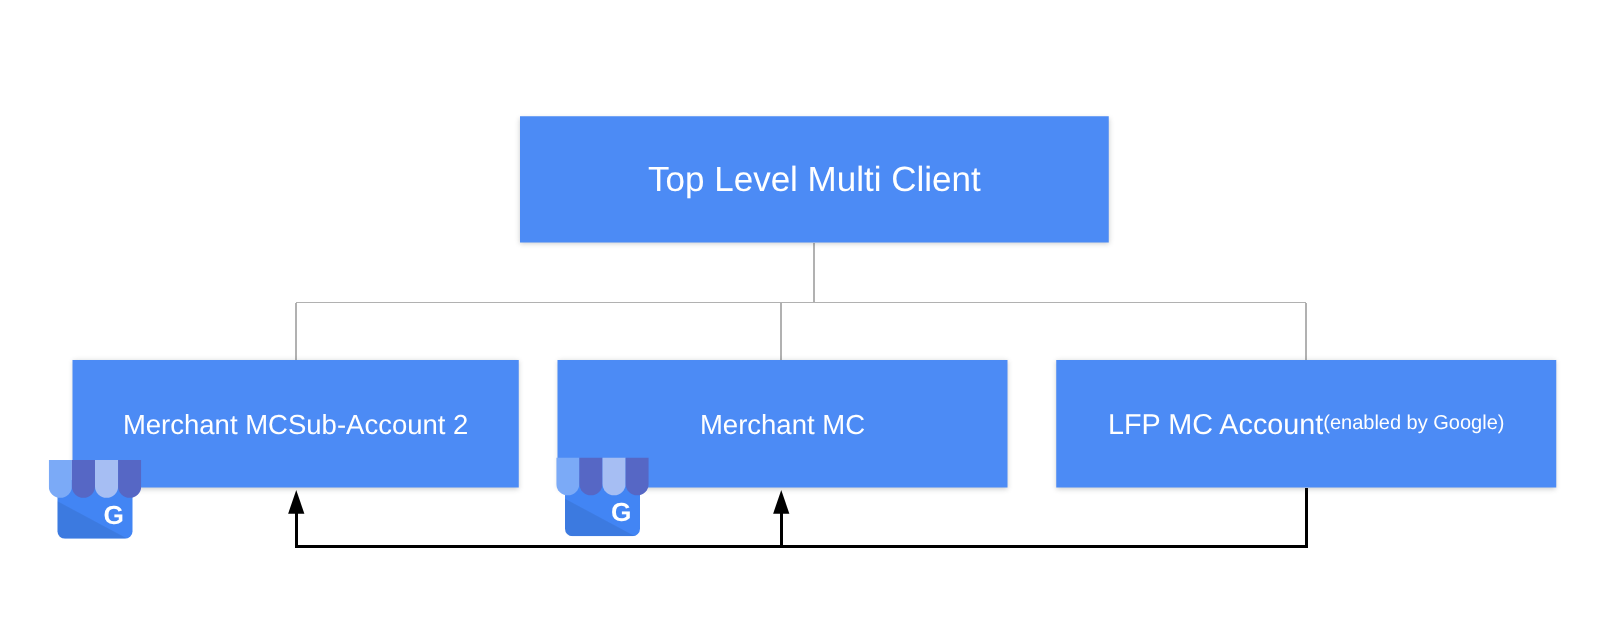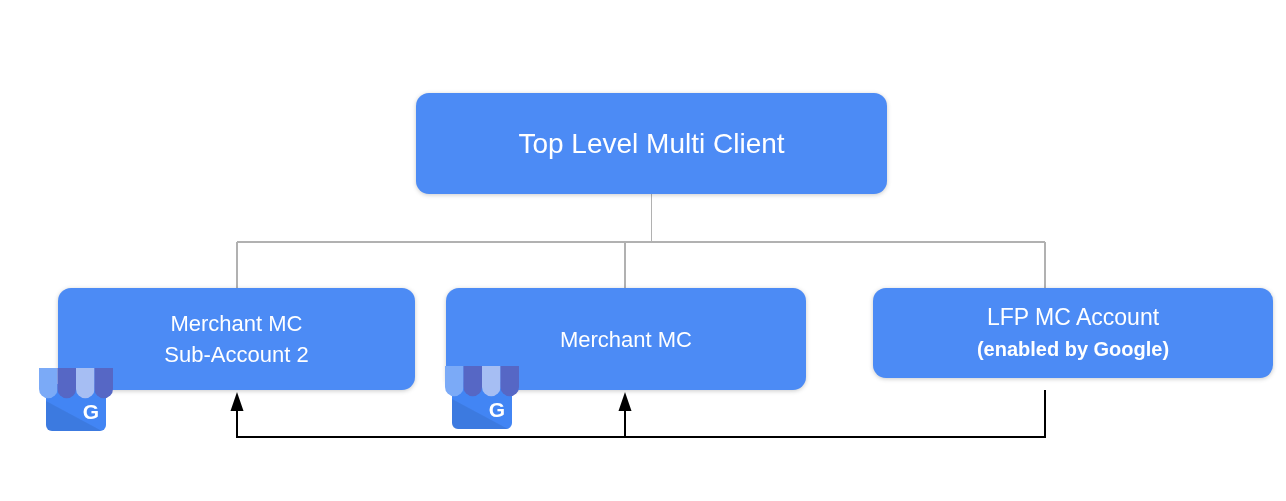--- a/index.html
+++ b/index.html
@@ -30,26 +30,25 @@
   }
   .overlay .black-lines polygon {
     fill: var(--arrow, #000000);
     stroke: none;
   }
   .node {
     position: absolute;
     background: var(--node-fill, #4c8bf5);
     color: var(--node-text, #ffffff);
     display: flex;
-    flex-direction: column;
+    flex-direction: row;
     align-items: center;
     justify-content: center;
     text-align: center;
     box-shadow: 0 1px 4px rgba(60, 64, 67, 0.28);
-    border-radius: 13px;
   }
   .node-line { display: block; }
   #node-mca {
     left: 416px; top: 93px;
     width: 471px; height: 101px;
     font-size: 28px;
     line-height: 41px;
   }
   #node-sub1 {
     left: 58px; top: 288px;
@@ -57,26 +56,26 @@
     font-size: 22px;
     line-height: 31px;
   }
   #node-sub2 {
     left: 446px; top: 288px;
     width: 360px; height: 102px;
     font-size: 22px;
     line-height: 31px;
   }
   #node-lfp {
-    left: 873px; top: 288px;
-    width: 400px; height: 90px;
+    left: 845px; top: 288px;
+    width: 400px; height: 102px;
     font-size: 23px;
     line-height: 32px;
   }
-  #node-lfp .node-line:last-child { font-size: 20px; font-weight: bold; }
+  #node-lfp .node-line:last-child { font-size: 16px; }
   .gmb-icon {
     position: absolute;
     width: 74px;
     height: 63px;
   }
   #gmb-icon-1 { left: 39px;  top: 368px; }
   #gmb-icon-2 { left: 445px; top: 366px; }
   .gmb-body   { fill: var(--gmb-body, #4285f4); }
   .gmb-shade  { fill: #000000; opacity: 0.08; }
   .stripe-light { fill: var(--gmb-stripe-light, #7baaf7); }

